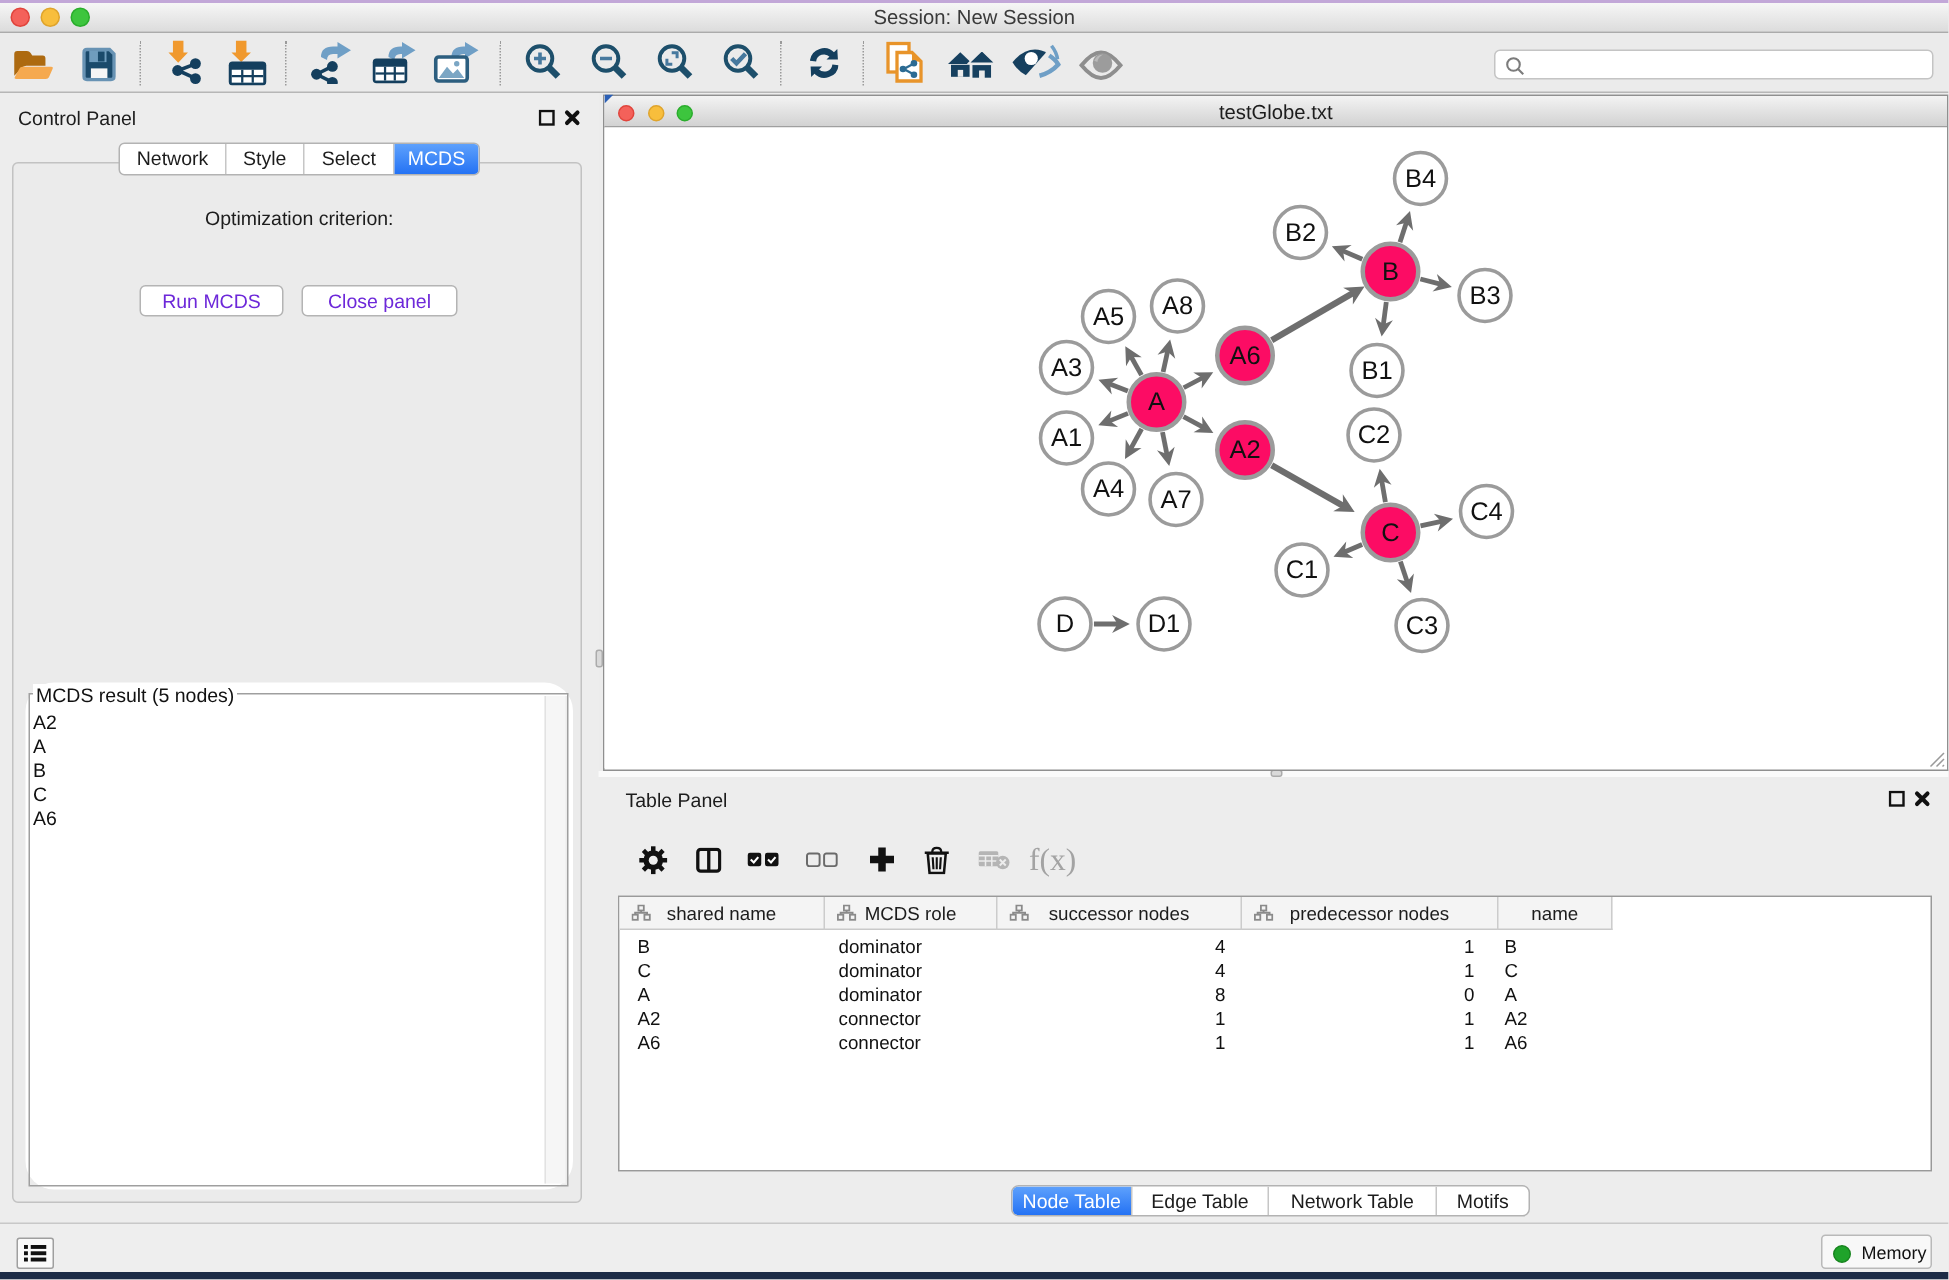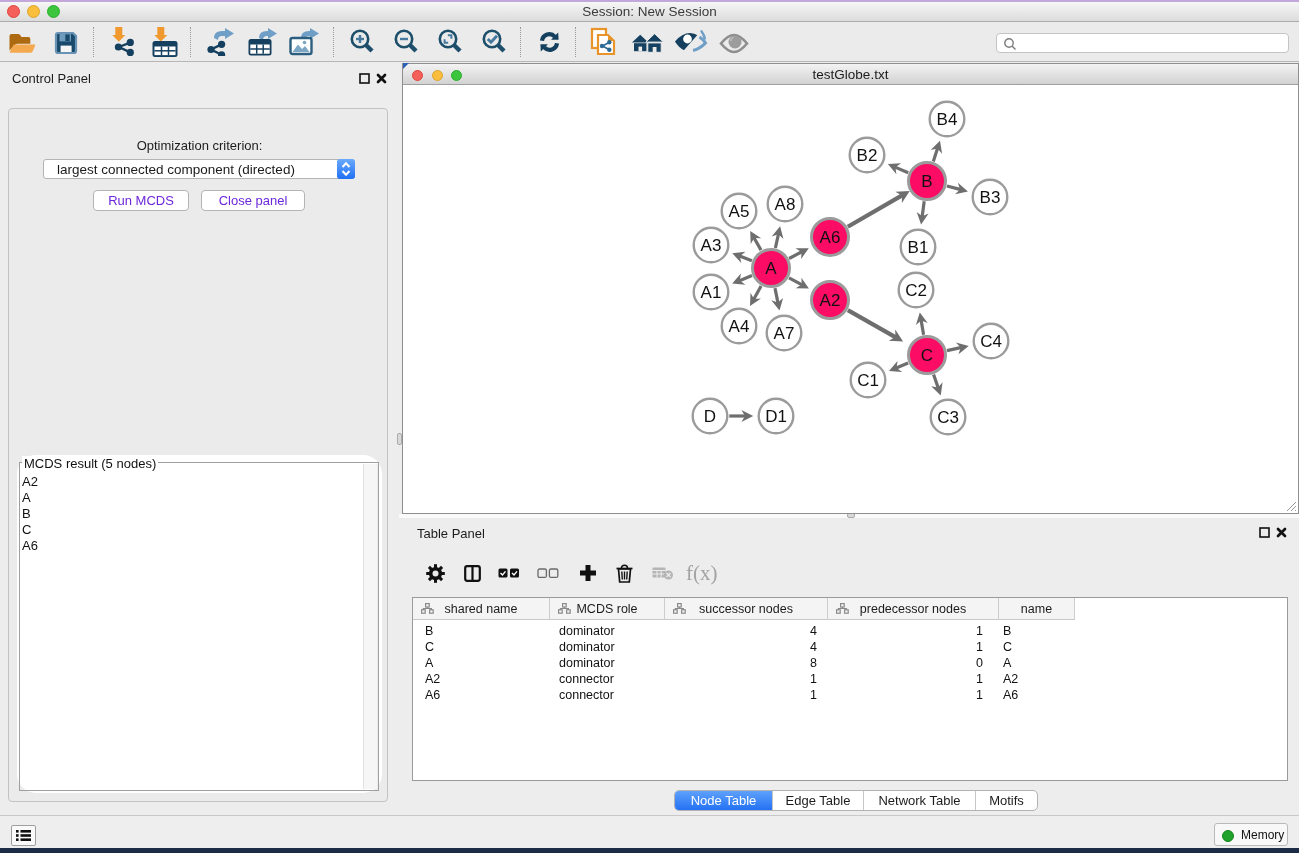--- a/index.html
+++ b/index.html
@@ -269,30 +269,27 @@
 </div>
 <div class="abs cpanel">
   <div class="hdr">Control Panel</div>
   <svg class="winbtn" style="left:359px;top:11px" width="11" height="11" viewBox="0 0 11 11">
     <rect x="1" y="1" width="9" height="9" fill="none" stroke="#111" stroke-width="1.6"></rect>
   </svg>
   <svg class="winbtn" style="left:376px;top:11px" width="11" height="11" viewBox="0 0 11 11">
     <path d="M2 2 L9 9 M9 2 L2 9" stroke="#111" stroke-width="2.7" stroke-linecap="round"></path>
   </svg>
   <div class="innerpanel"></div>
+  <div class="tabs">
+    <div class="tab" style="width:71px">Network</div>
+    <div class="tab" style="width:52px">Style</div>
+    <div class="tab" style="width:60px">Select</div>
+    <div class="tab sel" style="width:56px">MCDS</div>
+  </div>
   <div class="optlabel">Optimization criterion:</div>
-  <div class="combo">
-    <div class="txt">largest connected component (directed)</div>
-    <div class="step">
-      <svg width="18" height="20" viewBox="0 0 18 20">
-        <path d="M5.5 8 L9 4.2 L12.5 8" fill="none" stroke="#fff" stroke-width="2"></path>
-        <path d="M5.5 12 L9 15.8 L12.5 12" fill="none" stroke="#fff" stroke-width="2"></path>
-      </svg>
-    </div>
-  </div>
   <div class="btn" style="left:93px;top:128px;width:96px">Run MCDS</div>
   <div class="btn" style="left:201px;top:128px;width:104px">Close panel</div>
   <div class="mcdsbox">
     <div class="mcdsbord"></div>
     <div class="mcdsleg">MCDS result (5 nodes)</div>
     <div class="mcdslist">A2<br>A<br>B<br>C<br>A6</div>
     <div class="vtrack"></div>
   </div>
 </div>
 <div class="abs" style="left:399px;top:514px;width:900px;height:4px;background:#fafafa"></div>
@@ -548,21 +545,21 @@
 <div class="trow" style="left:252px;top:73px;width:152px;text-align:right">1</div>
 <div class="trow" style="left:415px;top:73px;width:155px;text-align:right">1</div>
 <div class="trow" style="left:590px;top:73px">A2</div>
 <div class="trow" style="left:12px;top:89px">A6</div>
 <div class="trow" style="left:146px;top:89px">connector</div>
 <div class="trow" style="left:252px;top:89px;width:152px;text-align:right">1</div>
 <div class="trow" style="left:415px;top:89px;width:155px;text-align:right">1</div>
 <div class="trow" style="left:590px;top:89px">A6</div>
   </div>
   <div class="btabs">
-    <div class="btab sel" style="width:98px">Node Table</div>
+    <div class="btab sel" style="width:80px">Node Table</div>
     <div class="btab" style="width:91px">Edge Table</div>
     <div class="btab" style="width:112px">Network Table</div>
     <div class="btab" style="width:61px">Motifs</div>
   </div>
 </div>
 <div class="abs statusbar">
   <div class="sbtn">
     <svg width="15" height="13" viewBox="0 0 15 13">
       <g fill="#111">
         <rect x="0" y="1" width="2.6" height="2.6"></rect>

